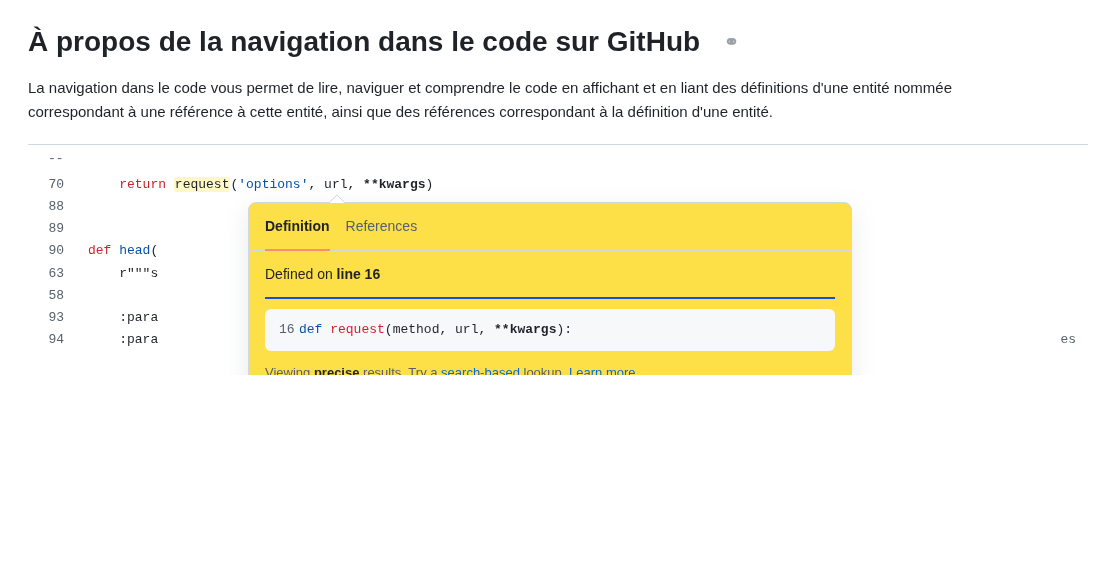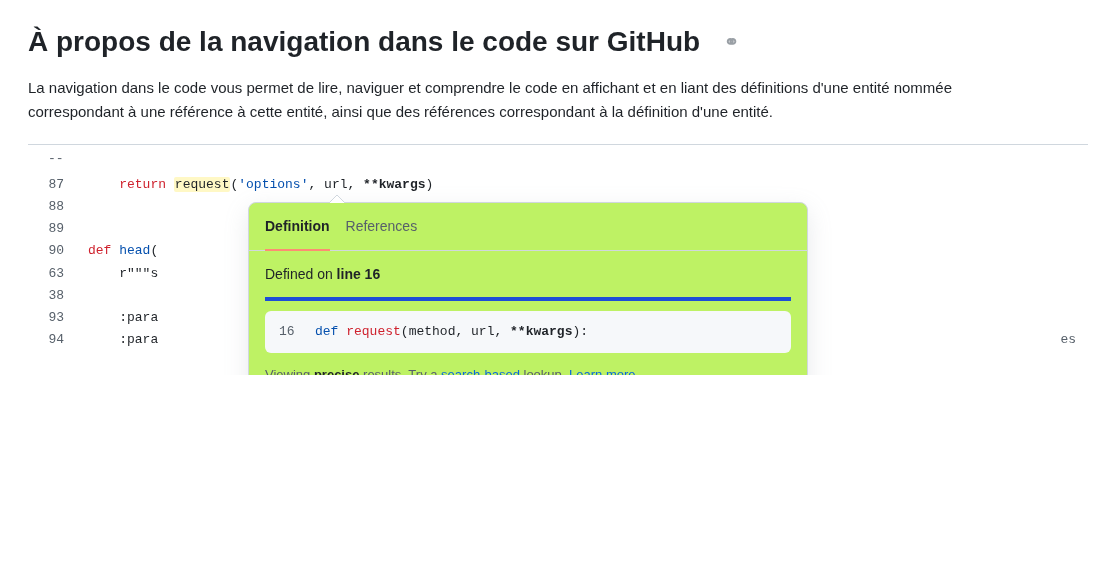--- a/index.html
+++ b/index.html
@@ -82,22 +82,22 @@
 
     
     .popup-wrapper {
       position: relative;
     }
 
     .popup {
       position: absolute;
       top: 28px;
       left: 220px;
-      width: 560px;
-      background: #bef264;
+      width: 604px;
+      background: #fde047;
       border: 1px solid #d0d7de;
       border-radius: 8px;
       box-shadow: 0 8px 24px rgba(140, 149, 159, 0.2);
       z-index: 10;
       font-family: -apple-system, BlinkMacSystemFont, "Segoe UI", Helvetica, Arial, sans-serif;
       font-size: 14px;
     }
 
     .popup-arrow {
       position: absolute;
@@ -134,37 +134,36 @@
 
     .popup-body {
       padding: 12px 16px;
     }
 
     .defined-on {
       font-size: 14px;
       color: #1f2328;
       margin-bottom: 10px;
       padding-bottom: 10px;
-      border-bottom: 4px solid #1d4ed8;
+      border-bottom: 2px solid #1d4ed8;
     }
 
     .defined-on strong {
       font-weight: 600;
     }
 
     .code-snippet {
       background: #f6f8fa;
       border-radius: 6px;
       padding: 10px 14px;
       font-family: "SFMono-Regular", Consolas, "Liberation Mono", Menlo, monospace;
       font-size: 13px;
       margin-bottom: 12px;
       display: flex;
       align-items: baseline;
-      gap: 16px;
     }
 
     .snippet-line-num {
       color: #57606a;
       font-size: 13px;
       min-width: 20px;
     }
 
     .viewing-text {
       font-size: 13px;
@@ -196,21 +195,21 @@
   <span>À propos de la navigation dans le code sur GitHub</span>
   <a href="#" class="link-icon">⚭</a>
 </h1>
 
 <p class="description">La navigation dans le code vous permet de lire, naviguer et comprendre le code en affichant et en liant des définitions d'une entité nommée correspondant à une référence à cette entité, ainsi que des références correspondant à la définition d'une entité.</p>
 
 <div class="code-area">
   <div class="code-ellipsis">--</div>
 
   <div class="code-line popup-wrapper">
-    <span class="line-num">87</span>
+    <span class="line-num">70</span>
     <span class="line-content">    <span class="kw-red">return</span> <span class="hl-yellow">request</span>(<span class="str-blue">'options'</span>, url, <span class="kw-bold">**kwargs</span>)</span>
 
     <div class="popup">
 
       <svg class="popup-arrow" width="16" height="8" viewBox="0 0 16 8">
         <path d="M0,8 L8,0 L16,8" fill="white" stroke="#d0d7de" stroke-width="1"></path>
       </svg>
 
       <div class="popup-tabs">
         <div class="popup-tab active">Definition</div>
@@ -249,21 +248,21 @@
     <span class="line-num">90</span>
     <span class="line-content"><span class="kw-red">def</span> <span class="kw-blue">head</span>(</span>
   </div>
 
   <div class="code-line">
     <span class="line-num">63</span>
     <span class="line-content">    r"""s</span>
   </div>
 
   <div class="code-line">
-    <span class="line-num">38</span>
+    <span class="line-num">58</span>
     <span class="line-content"> </span>
   </div>
 
   <div class="code-line">
     <span class="line-num">93</span>
     <span class="line-content">    :para</span>
   </div>
 
   <div class="code-line">
     <span class="line-num">94</span>

